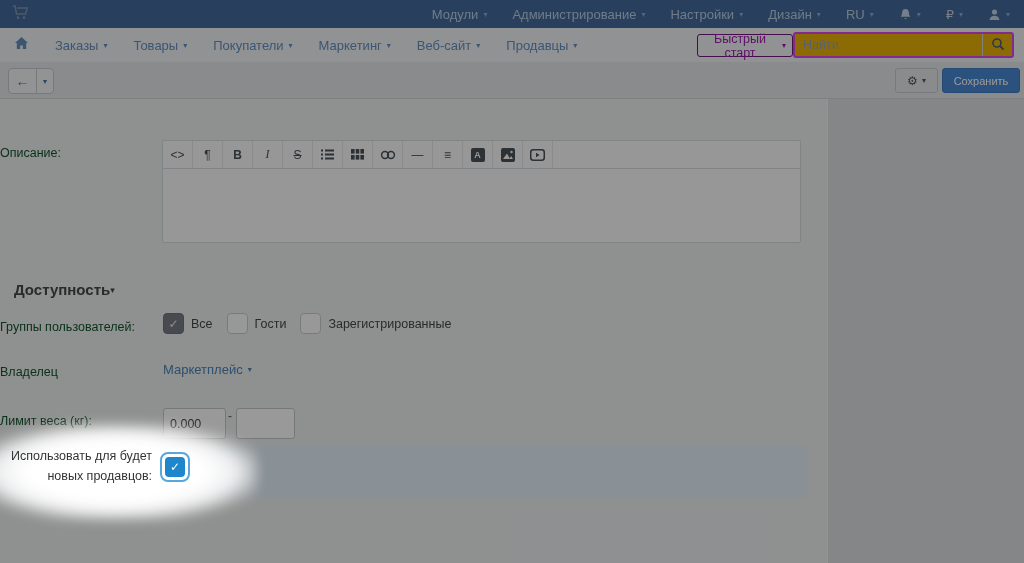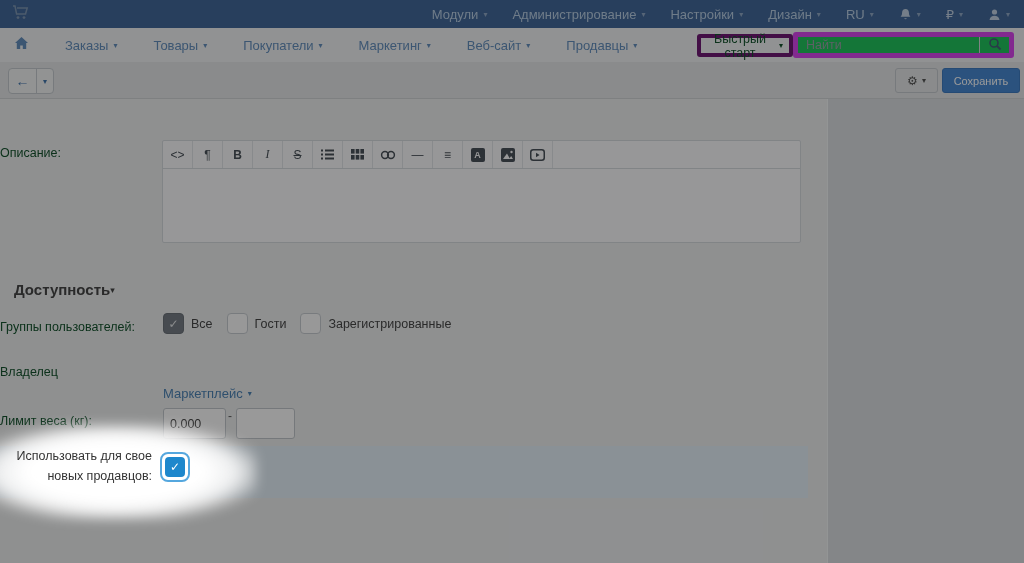--- a/index.html
+++ b/index.html
@@ -9,27 +9,27 @@
   
   .topbar{position:absolute;left:0;top:0;width:1024px;height:28px;background:#44699b;display:flex;align-items:center;}
   .topbar .cart{position:absolute;left:12px;top:5px;}
   .topbar-menu{position:absolute;right:14px;top:0;height:28px;display:flex;align-items:center;gap:25px;}
   .topbar-item{display:flex;align-items:center;gap:5px;color:#b9cfe4;font-size:13px;cursor:pointer;white-space:nowrap;}
   .topbar-item .caret{font-size:8px;color:#8fa9c6;font-family:"DejaVu Sans",sans-serif;}
   .topbar-item svg{display:block;}
 
   
   .navbar{position:absolute;left:0;top:28px;width:1024px;height:34px;background:#f2f4f5;}
-  .nav-items{position:absolute;left:14px;top:0;height:34px;display:flex;align-items:center;gap:36px;}
+  .nav-items{position:absolute;left:14px;top:0;height:34px;display:flex;align-items:center;gap:26px;}
   .nav-item{display:flex;align-items:center;gap:5px;color:#648fbe;font-size:13px;cursor:pointer;white-space:nowrap;}
   .nav-item .caret{font-size:8px;color:#648fbe;font-family:"DejaVu Sans",sans-serif;}
-  .quickstart{position:absolute;left:697px;top:6px;width:96px;height:23px;border:4px solid #701a75;border-radius:3px;
-    display:flex;align-items:center;justify-content:center;gap:6px;color:#14532d;font-size:12.5px;background:transparent;cursor:pointer;}
+  .quickstart{position:absolute;left:697px;top:6px;width:96px;height:23px;border:1px solid #701a75;border-radius:3px;
+    display:flex;align-items:center;justify-content:center;gap:6px;color:#a21caf;font-size:12.5px;background:transparent;cursor:pointer;}
   .quickstart .caret{font-size:8px;font-family:"DejaVu Sans",sans-serif;}
-  .searchbox{position:absolute;left:793px;top:4px;width:221px;height:26px;background:#22c55e;border:5px solid #d946ef;border-radius:3px;display:flex;}
+  .searchbox{position:absolute;left:793px;top:4px;width:221px;height:26px;background:#eab308;border:2px solid #d946ef;border-radius:3px;display:flex;}
   .searchbox input{flex:1;border:0;outline:none;background:transparent;font-size:12.5px;color:#444;padding:0 8px;min-width:0;}
   .searchbox input::placeholder{color:#9aa2a9;}
   .search-btn{width:30px;border:0;border-left:1px solid #d6dadd;background:transparent;display:flex;align-items:center;justify-content:center;cursor:pointer;}
 
   
   .titlebar{position:absolute;left:0;top:62px;width:1024px;height:37px;background:#e6e8e9;border-bottom:1px solid #d2d5d8;}
   .backgroup{position:absolute;left:8px;top:6px;height:26px;display:flex;background:#f4f5f6;border:1px solid #c6cbd0;border-radius:4px;overflow:hidden;}
   .back-main{width:27px;display:flex;align-items:center;justify-content:center;color:#4377ad;font-size:14px;cursor:pointer;font-family:"DejaVu Sans",sans-serif;}
   .back-caret{width:17px;display:flex;align-items:center;justify-content:center;border-left:1px solid #c6cbd0;color:#4377ad;font-size:8px;cursor:pointer;font-family:"DejaVu Sans",sans-serif;}
   .page-title{position:absolute;left:68px;top:7px;font-size:20px;color:#3f3f3f;}
@@ -57,21 +57,21 @@
   .ed-body{height:73px;}
 
   .section-head{position:absolute;left:14px;top:182px;font-size:15px;font-weight:bold;color:#474747;display:flex;align-items:center;cursor:pointer;}
   .section-head .caret{font-size:9px;color:#474747;font-family:"DejaVu Sans",sans-serif;}
 
   .groups{position:absolute;left:163px;top:214px;display:flex;align-items:center;}
   .cbx{width:21px;height:21px;border-radius:4px;background:#fdfdfd;border:1px solid #c9ced3;display:flex;align-items:center;justify-content:center;cursor:pointer;}
   .cbx.checked{background:#777d85;border-color:#6d737b;color:#e8eaec;font-size:12px;font-weight:bold;font-family:"DejaVu Sans",sans-serif;}
   .cbx-label{font-size:12.5px;color:#474747;margin:0 14px 0 7px;}
 
-  .owner-link{position:absolute;left:163px;top:263px;display:flex;align-items:center;gap:5px;color:#4e84b6;font-size:13px;cursor:pointer;margin-top:24px;}
+  .owner-link{position:absolute;left:163px;top:263px;display:flex;align-items:center;gap:5px;color:#4e84b6;font-size:13px;cursor:pointer;}
   .owner-link .caret{font-size:8px;font-family:"DejaVu Sans",sans-serif;}
 
   .winput{position:absolute;top:309px;height:31px;border:1px solid #c3c9ce;border-radius:3px;background:#fff;font-size:12.5px;color:#3d3d3d;padding:0 6px;outline:none;}
   .wdash{position:absolute;left:228px;top:310px;font-size:12px;color:#5d5d5d;}
 
   .band{position:absolute;left:0;top:347px;width:808px;height:52px;background:#e7f2fa;}
 
   
   .overlay{position:absolute;inset:0;background:rgba(0,0,0,0.40);z-index:40;}
   .glow{position:absolute;left:-25px;top:424px;width:282px;height:96px;z-index:41;filter:blur(6px);
@@ -293,20 +293,20 @@
 
     <div class="band"></div>
   </div>
 
   <div class="gutter"></div>
 
   <div class="overlay"></div>
   <div class="glow"></div>
 
   <div class="hl-label">
-    <span>Использовать для свое</span><br>
+    <span>Использовать для будет</span><br>
     <span>новых продавцов:</span>
   </div>
   <div class="hl-cbx">
     <span class="hl-cbx-inner">✓</span>
   </div>
 
 </div>
 
 </body></html>

